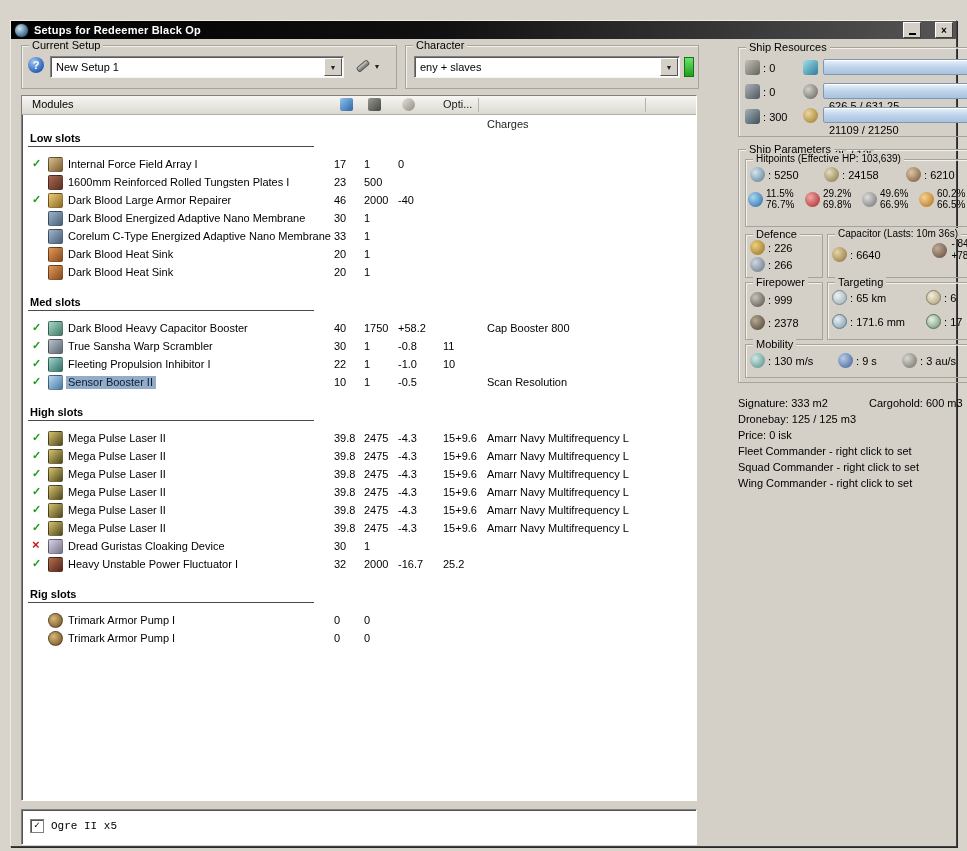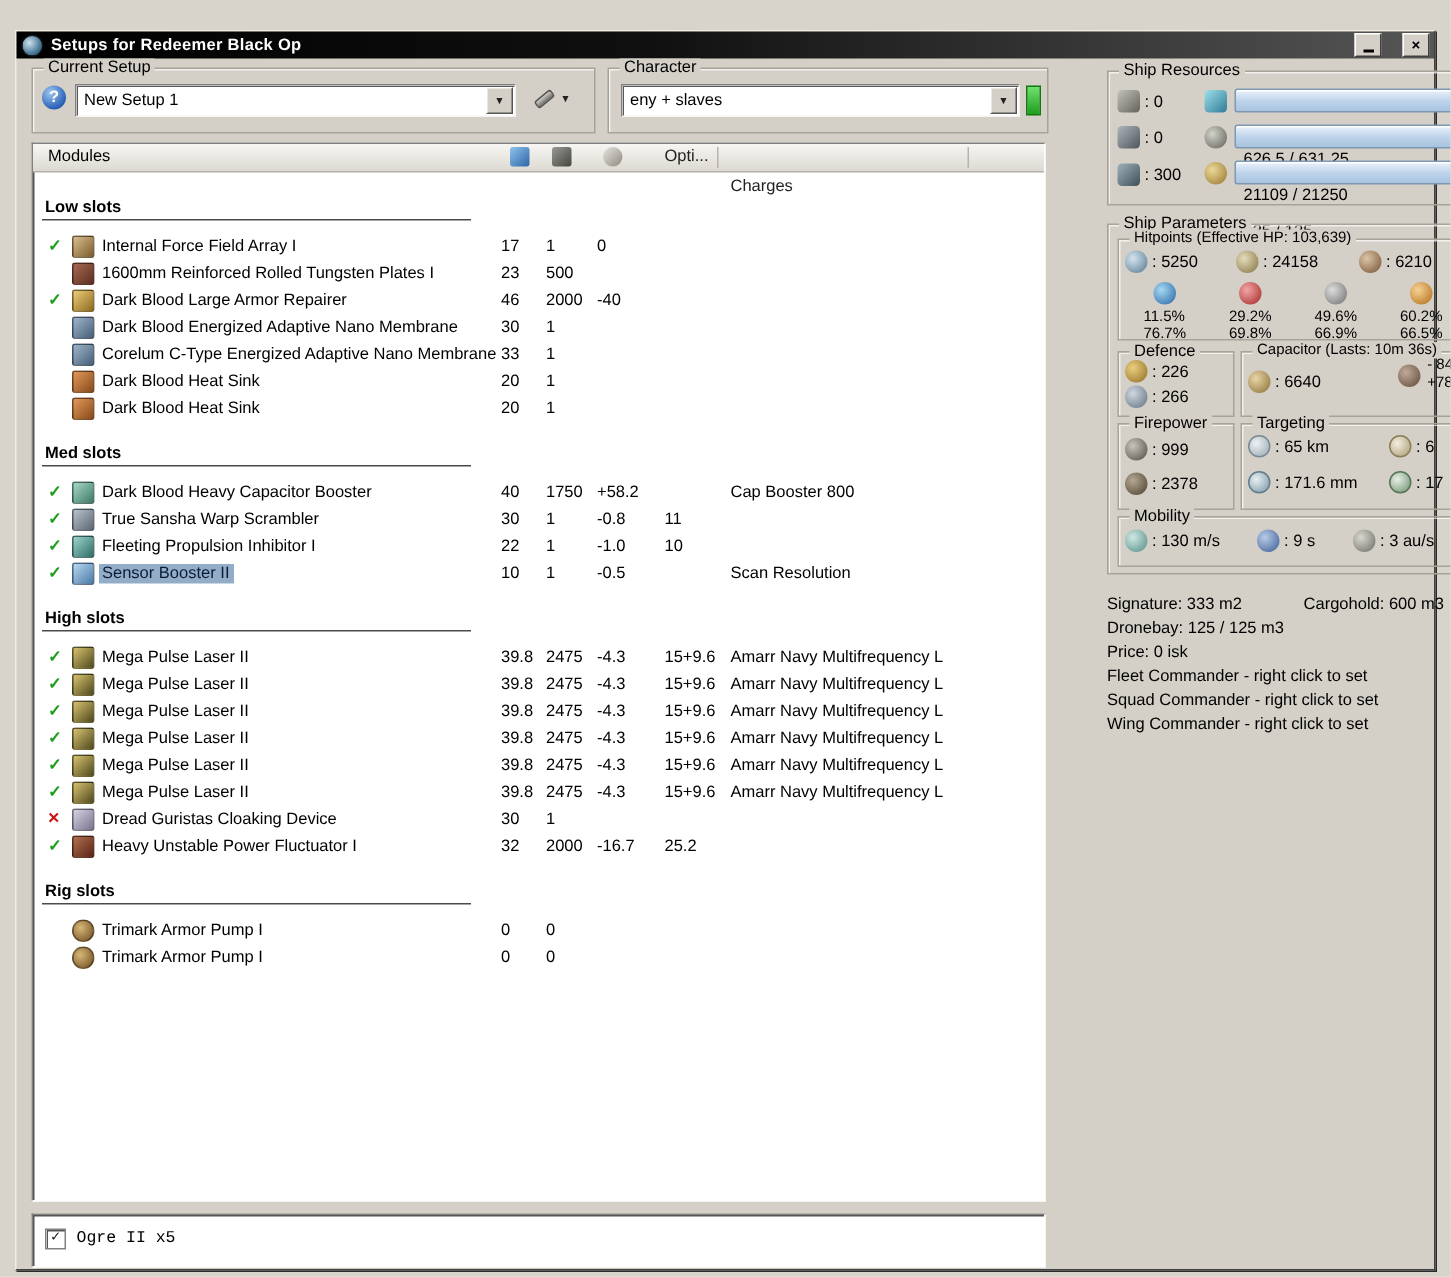--- a/index.html
+++ b/index.html
@@ -124,21 +124,21 @@
   .i-scanres{background:radial-gradient(circle at 35% 35%,#e8eef2,#7a97a7);border:1px solid #5f7d8d;box-sizing:border-box;}
   .i-sensor{background:radial-gradient(circle at 35% 35%,#e6f0e6,#6f8f6f);border:1px solid #567556;box-sizing:border-box;}
   .i-speed{background:radial-gradient(circle at 35% 35%,#cfe8e4,#4f8a82);}
   .i-align{background:radial-gradient(circle at 35% 35%,#b8cce8,#3a5a92);}
   .i-warp{background:radial-gradient(circle at 35% 35%,#d8d8d0,#6a6a62);}
   .rbar{position:absolute;display:flex;align-items:center;gap:5px;}
   .bar{width:152px;height:14px;border:1px solid #7e97b3;border-radius:2px;
     background:linear-gradient(#eaf2fb,#bcd2ea 55%,#a9c3de);box-shadow:inset 0 1px 0 #fff;}
   .bar-text{display:block;padding:1px 0 0 5px;line-height:12px;white-space:nowrap;margin-top:39px;}
   .resists{position:absolute;left:2px;top:28px;width:228px;display:flex;}
-  .rblock{display:flex;align-items:center;gap:3px;width:61px;flex-direction:column;}
+  .rblock{display:flex;align-items:center;gap:3px;width:61px;}
   .rvals{display:flex;flex-direction:column;font-size:10px;line-height:11px;}
   .cap-side{position:absolute;right:3px;top:3px;display:flex;align-items:center;gap:4px;}
   .cap-side .rvals{font-size:10px;line-height:12px;}
   .info{margin-top:14px;}
   .infoline{height:16px;white-space:nowrap;}
   .infoline .w1{display:inline-block;width:128px;}
 </style>
 </head>
 <body>
 

